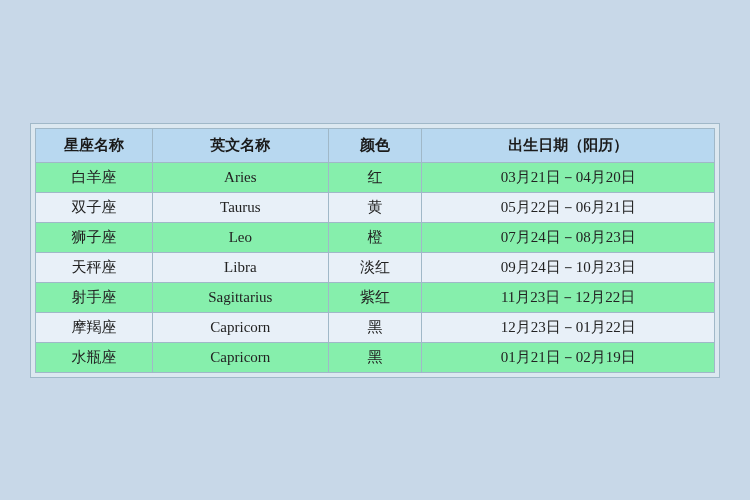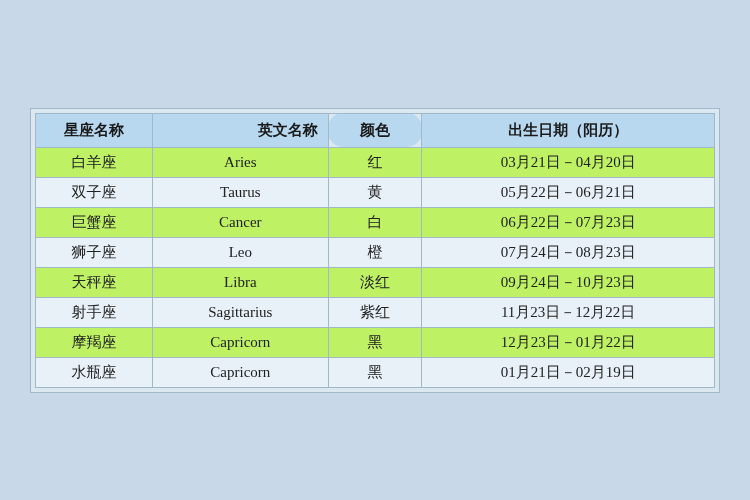--- a/index.html
+++ b/index.html
@@ -40,30 +40,30 @@
 
     thead th {
       background-color: #b8d8f0;
       font-weight: bold;
       font-size: 15px;
       color: #1a1a1a;
       padding: 7px 10px;
     }
 
     tbody tr {
-      background-color: #bef264;
+      background-color: #86efac;
     }
 
     tbody tr:nth-child(even) {
       background-color: #e8f0f8;
     }
 
     .col-chinese { width: 100px; }
-    .col-english { width: 150px; text-align: right; }
-    .col-color   { width: 80px; border-radius: 15px; }
+    .col-english { width: 150px; }
+    .col-color   { width: 80px; }
     .col-date    { width: 250px; }
   </style>
 </head>
 <body>
 
 <div class="table-container">
   <table>
     <thead>
       <tr>
         <th class="col-chinese">星座名称</th>
@@ -77,26 +77,20 @@
           <td>白羊座</td>
           <td>Aries</td>
           <td>红</td>
           <td>03月21日－04月20日</td>
         </tr>
         <tr>
           <td>双子座</td>
           <td>Taurus</td>
           <td>黄</td>
           <td>05月22日－06月21日</td>
-        </tr>
-        <tr>
-          <td>巨蟹座</td>
-          <td>Cancer</td>
-          <td>白</td>
-          <td>06月22日－07月23日</td>
         </tr>
         <tr>
           <td>狮子座</td>
           <td>Leo</td>
           <td>橙</td>
           <td>07月24日－08月23日</td>
         </tr>
         <tr>
           <td>天秤座</td>
           <td>Libra</td>

